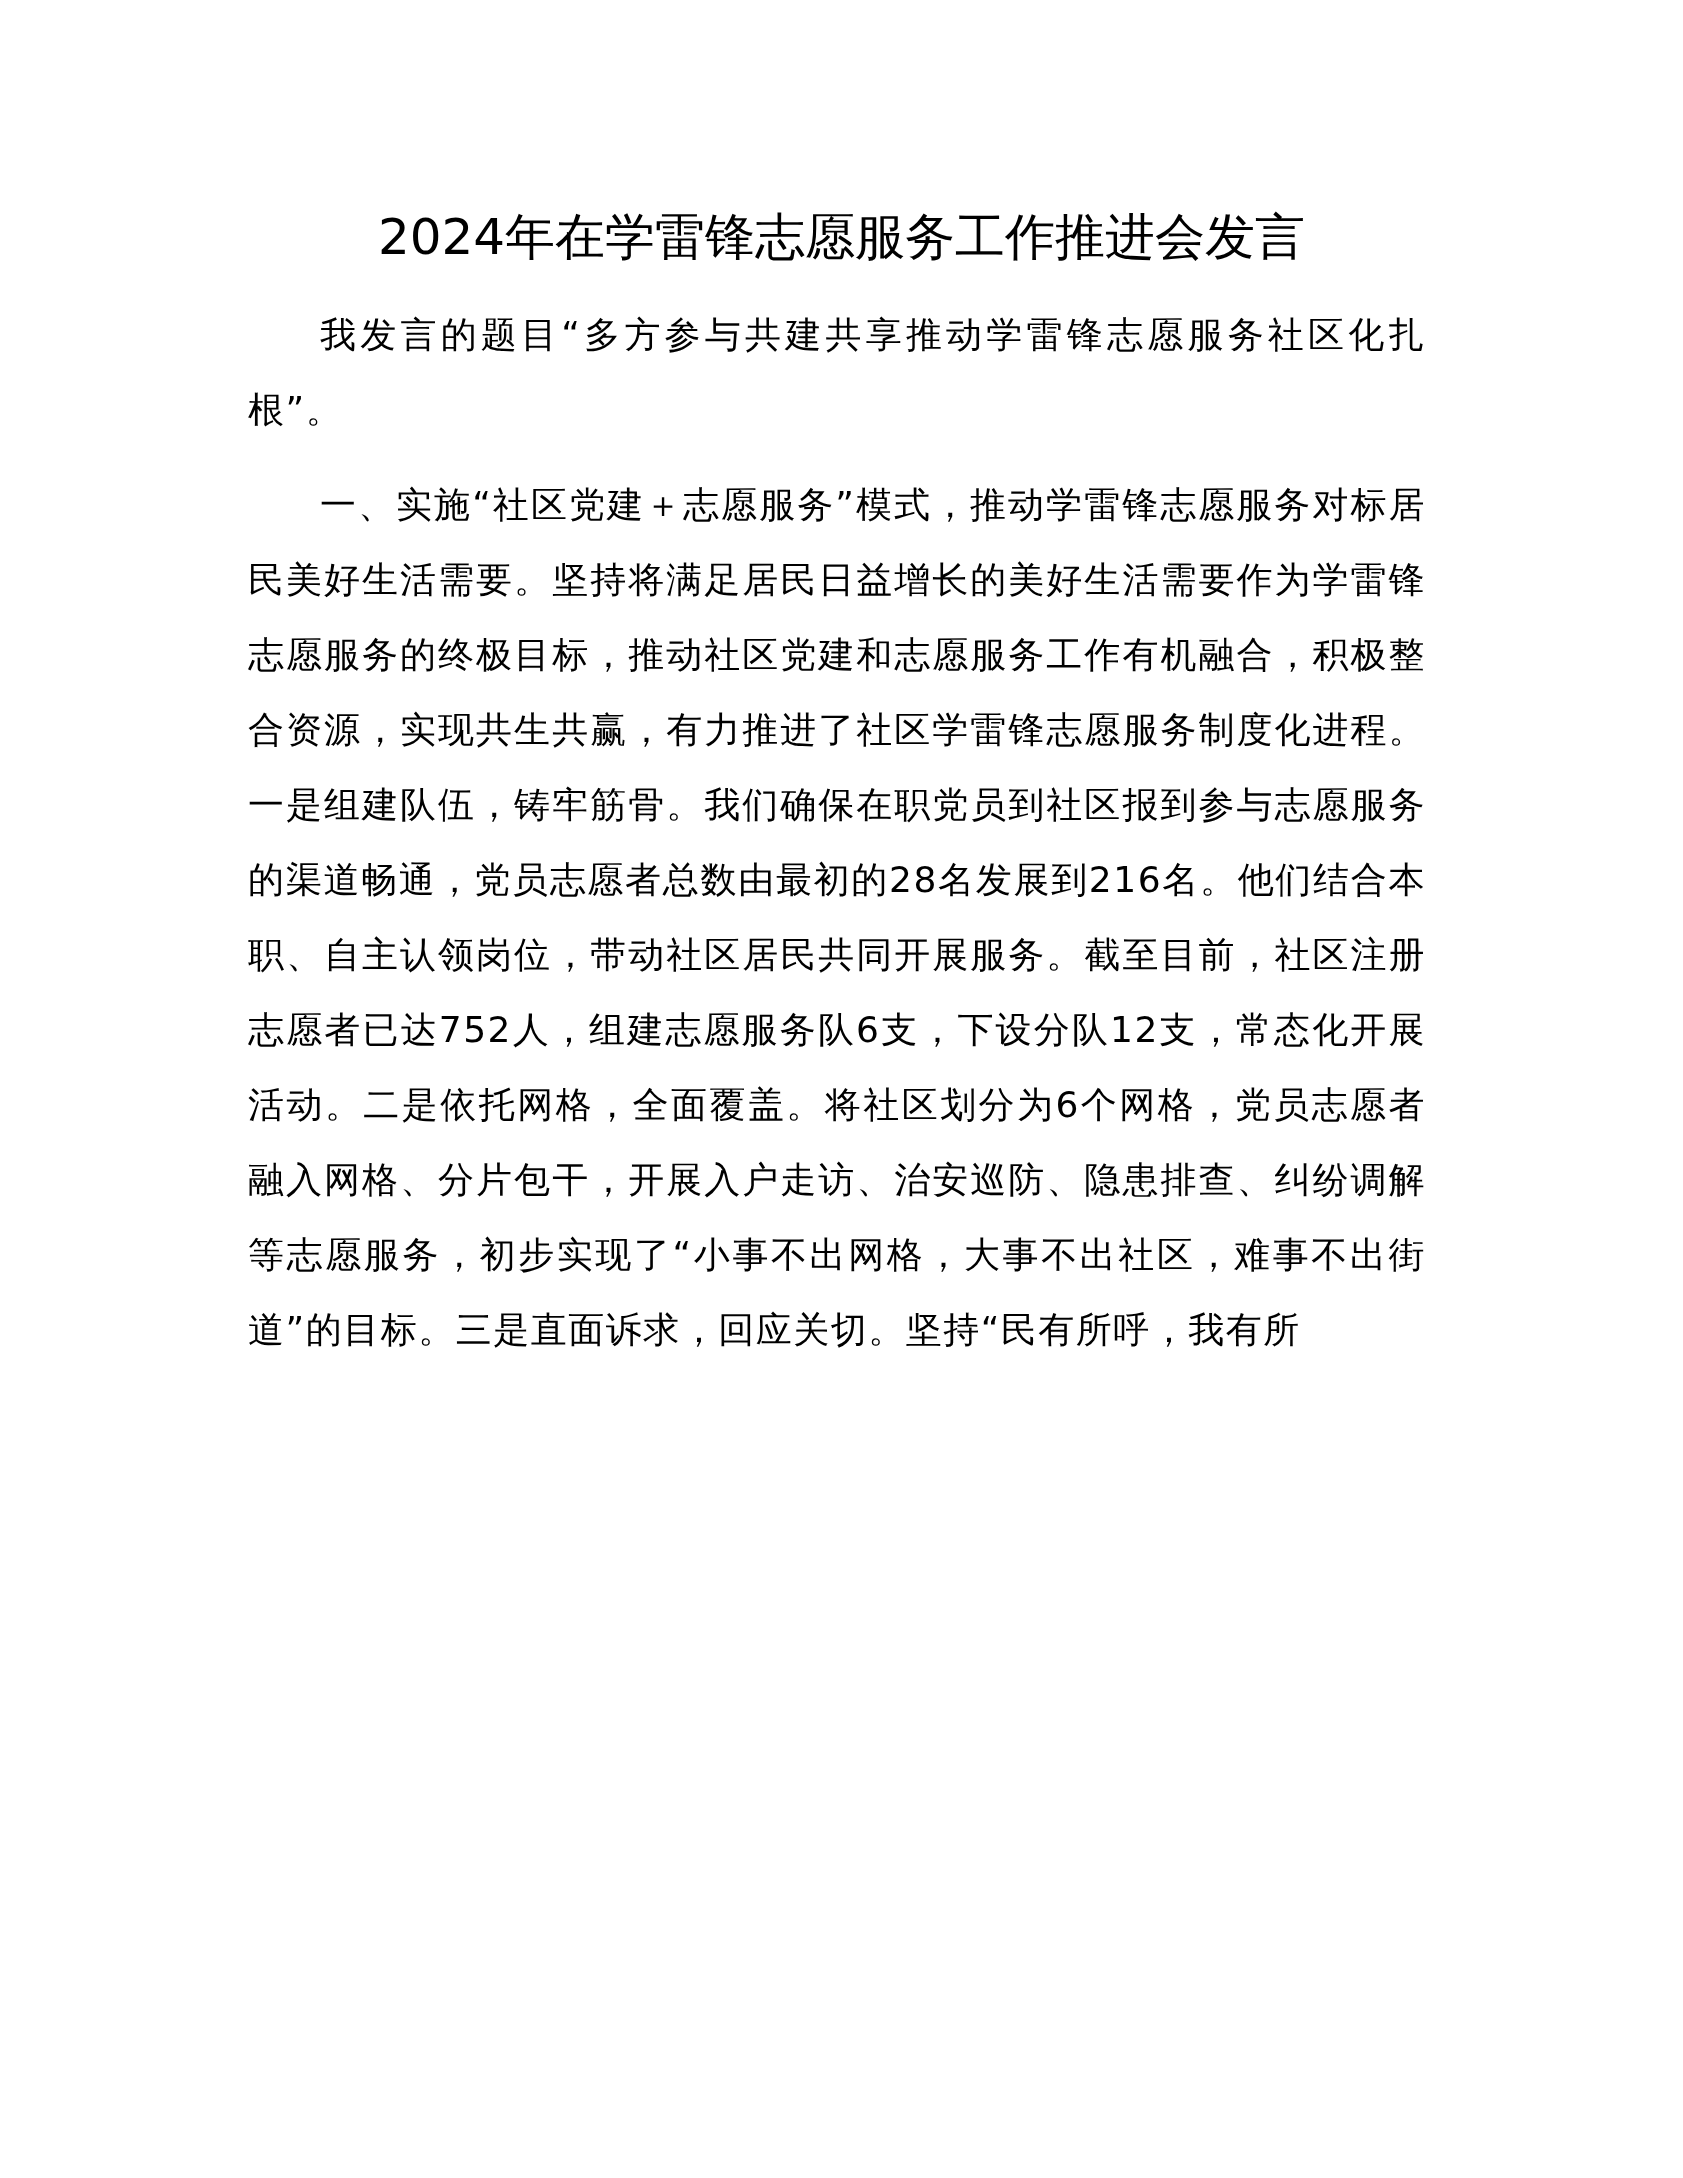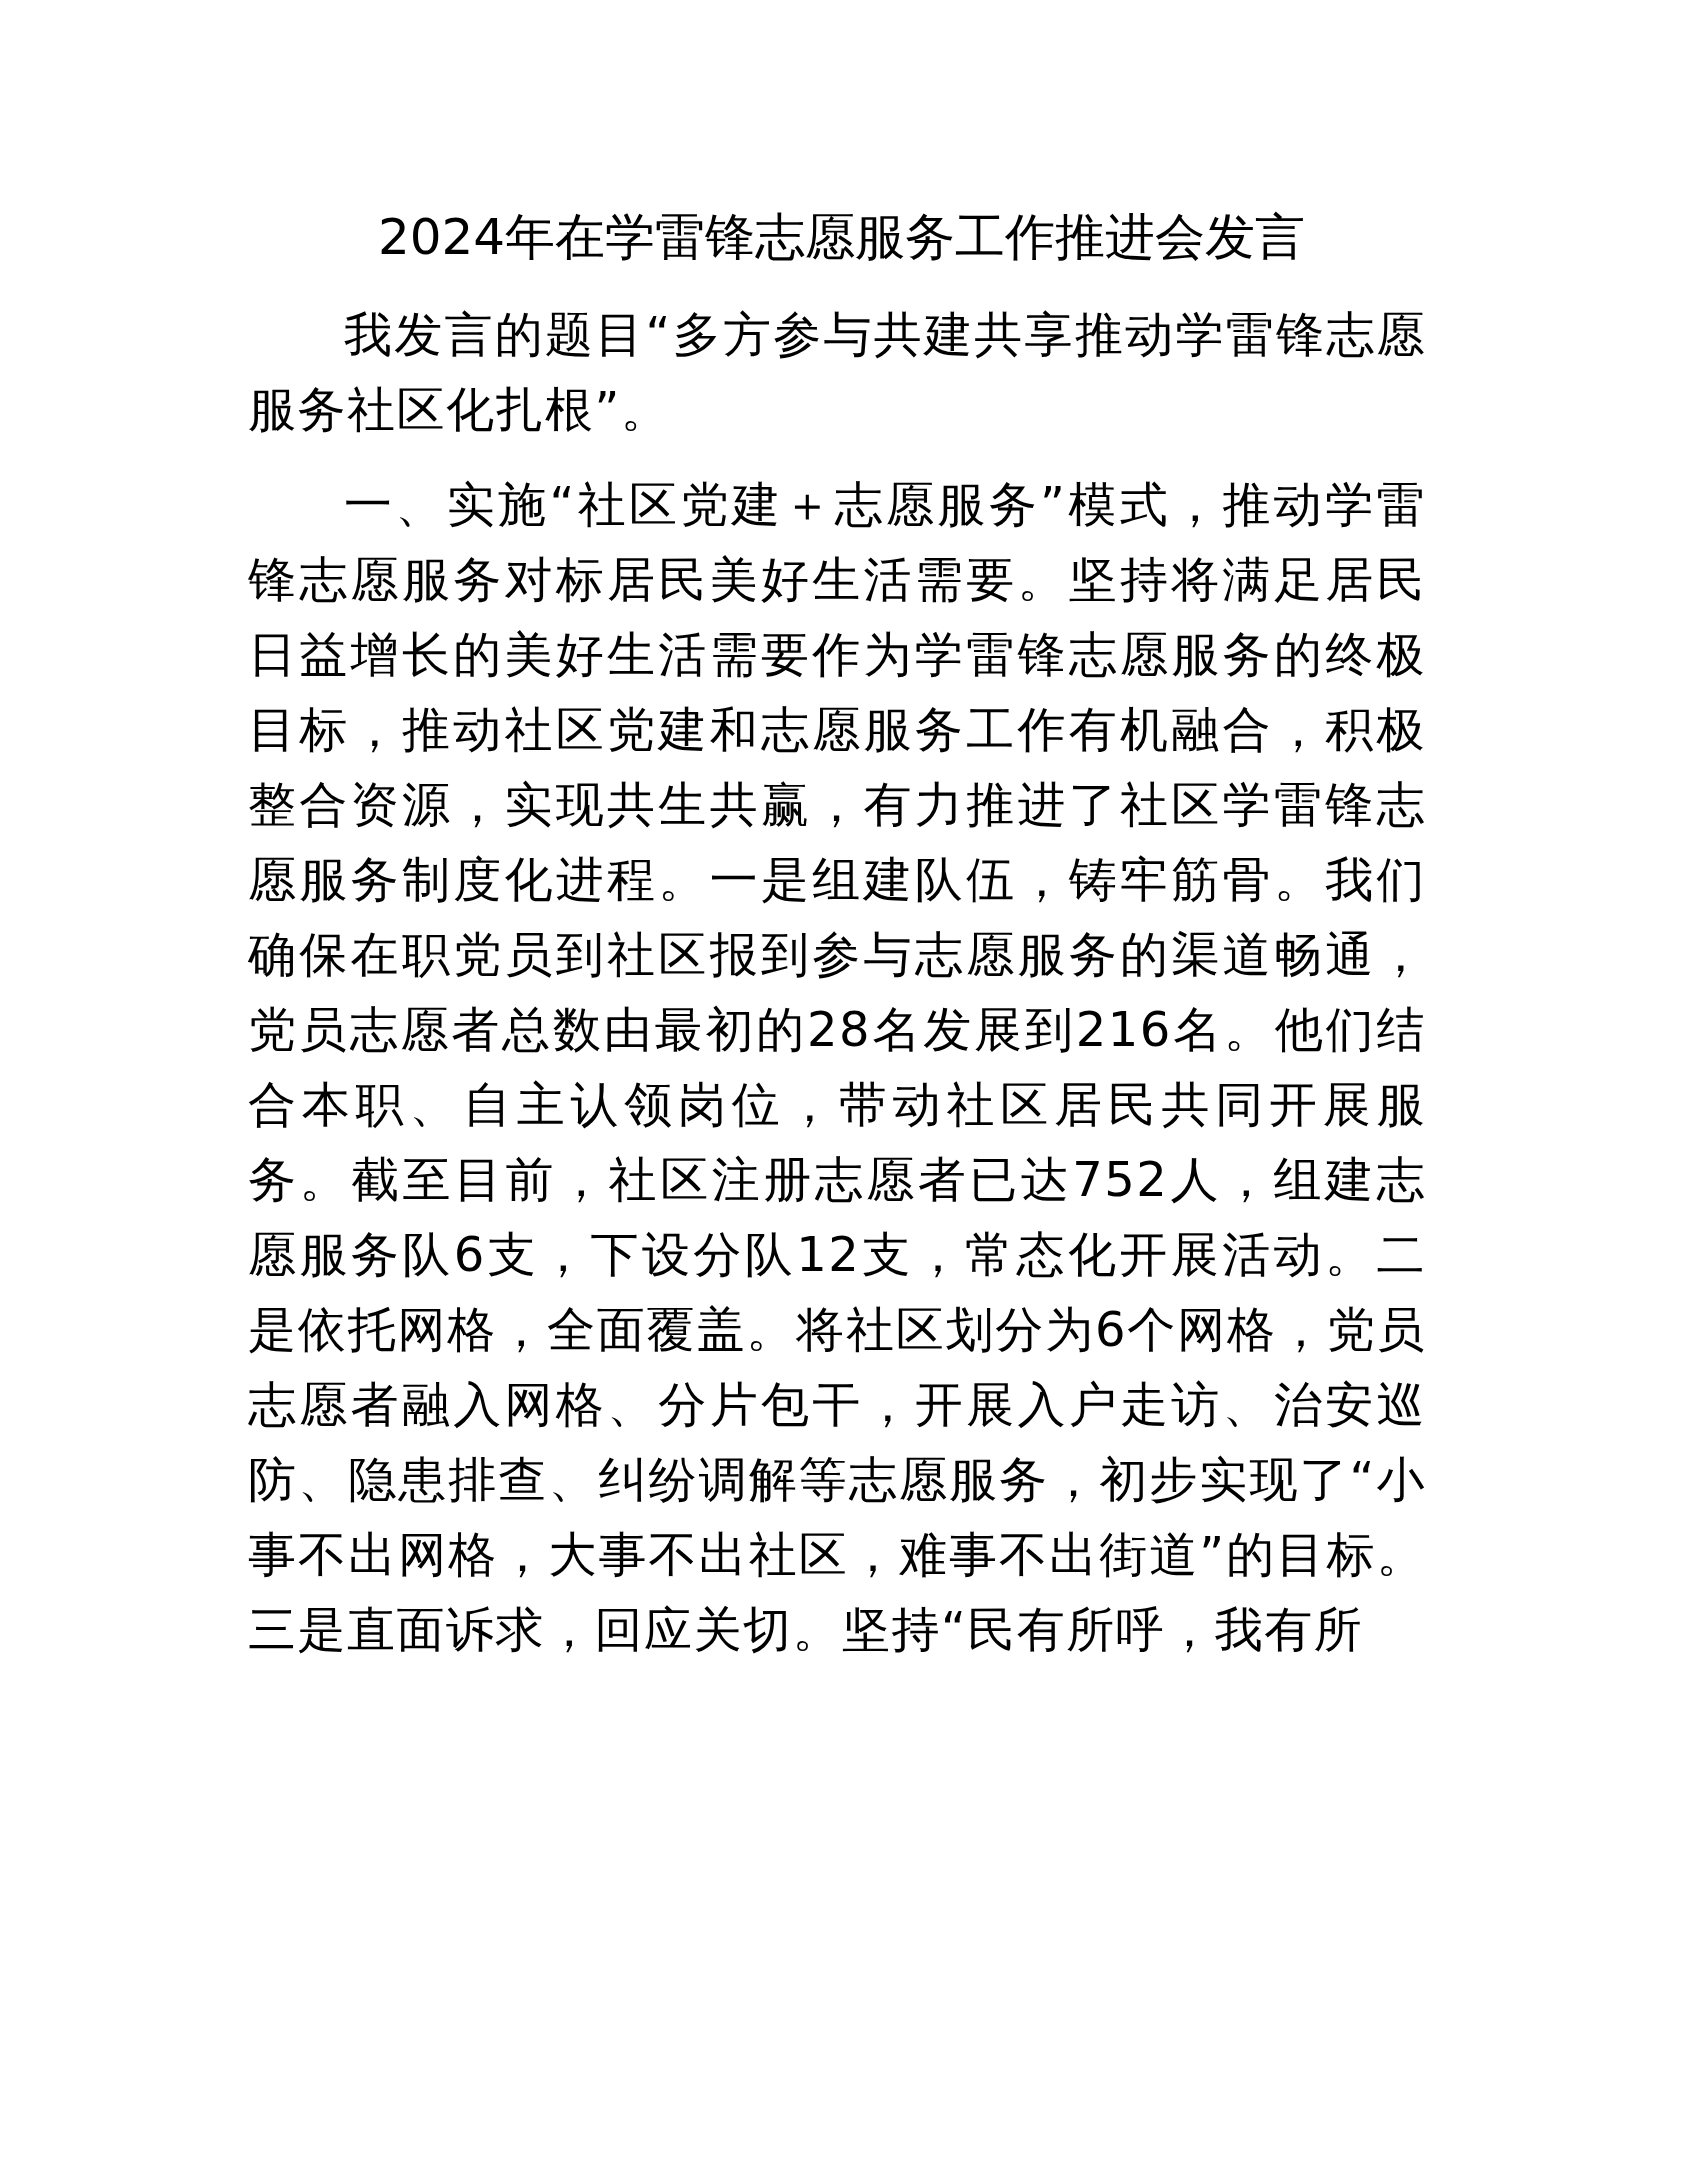--- a/index.html
+++ b/index.html
@@ -36,21 +36,21 @@
       margin: 0;
     }
     .body {
       position: absolute;
       left: 248px;
       top: 297px;
       width: 1178px;
     }
     .para {
       margin: 0 0 20px 0;
-      font-size: 48px;
+      font-size: 36px;
       line-height: 75px;
       text-indent: 2em;
       text-align: justify;
       text-align-last: left;
       letter-spacing: 1.5px;
       word-break: break-all;
     }
   </style>
 </head>
 <body>

